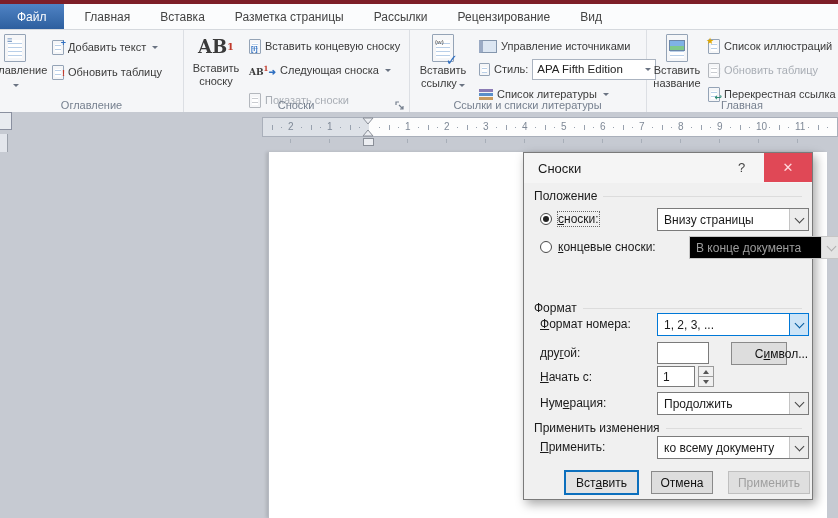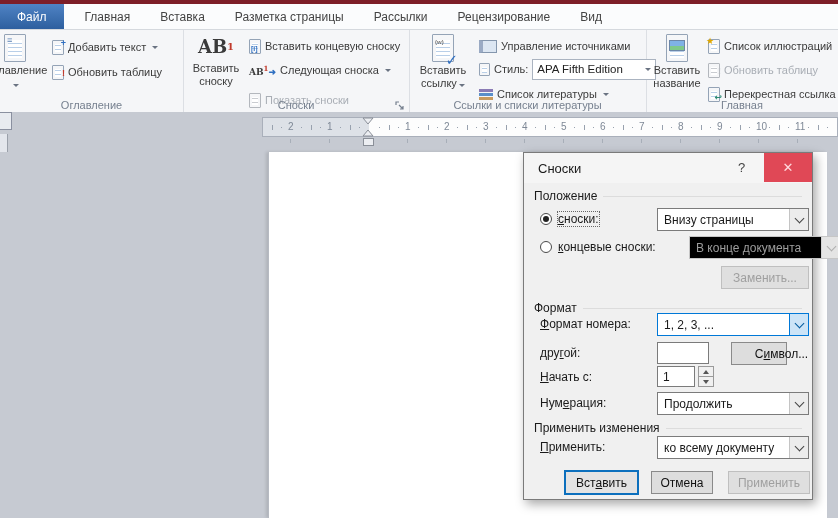--- a/index.html
+++ b/index.html
@@ -381,21 +381,20 @@
         </span>
     </div>
     <span class="radio" style="top:88px;"></span>
     <span class="dlbl" style="left:34px;top:87px;"><span style="text-decoration: underline;">к</span>онцевые сноски:</span>
     <div class="combo disabled" style="top:83px;">
       <span class="ctext">В конце документа</span>
       <span class="carrow">
           <i class="chev"></i>
         </span>
     </div>
-    <div class="btn disabled" style="left:197px;top:113px;width:88px;">Заменить...</div>
 
     <div class="legend" style="top:148px;">
       <span>Формат</span>
         <span class="rule"></span>
     </div>
     <span class="dlbl" style="top:164px;"><span style="text-decoration: underline;">Ф</span>ормат номера:</span>
     <div class="combo focused" style="top:160px;">
       <span class="ctext">1, 2, 3, ...</span>
       <span class="carrow">
           <i class="chev"></i>

